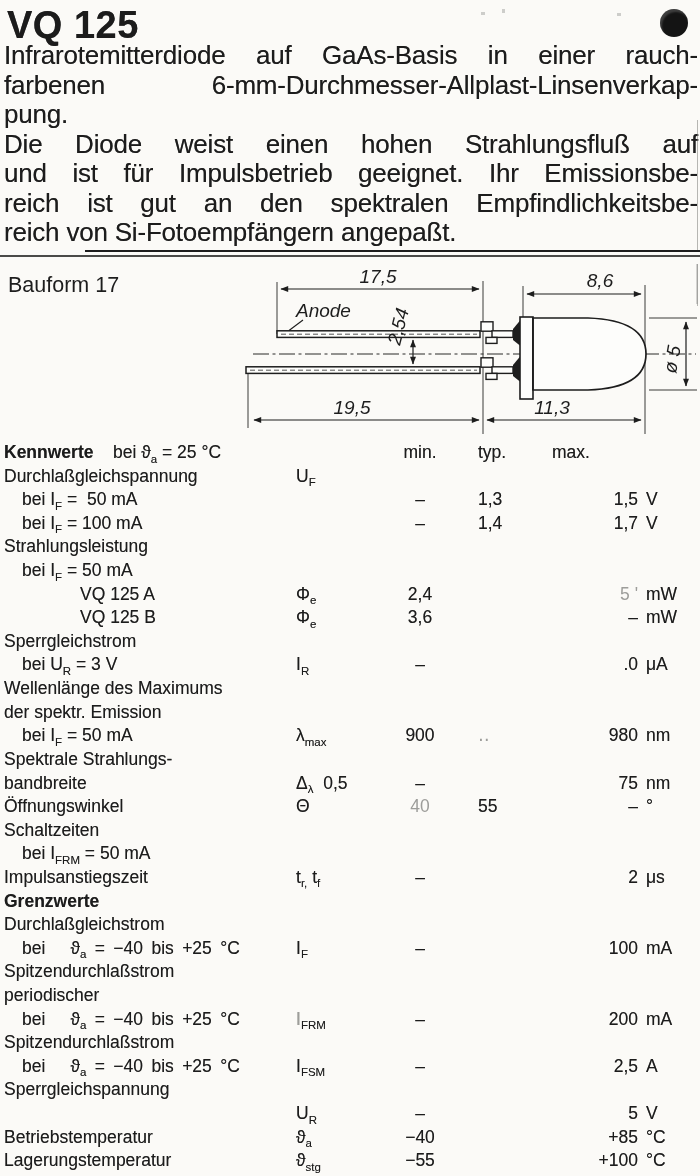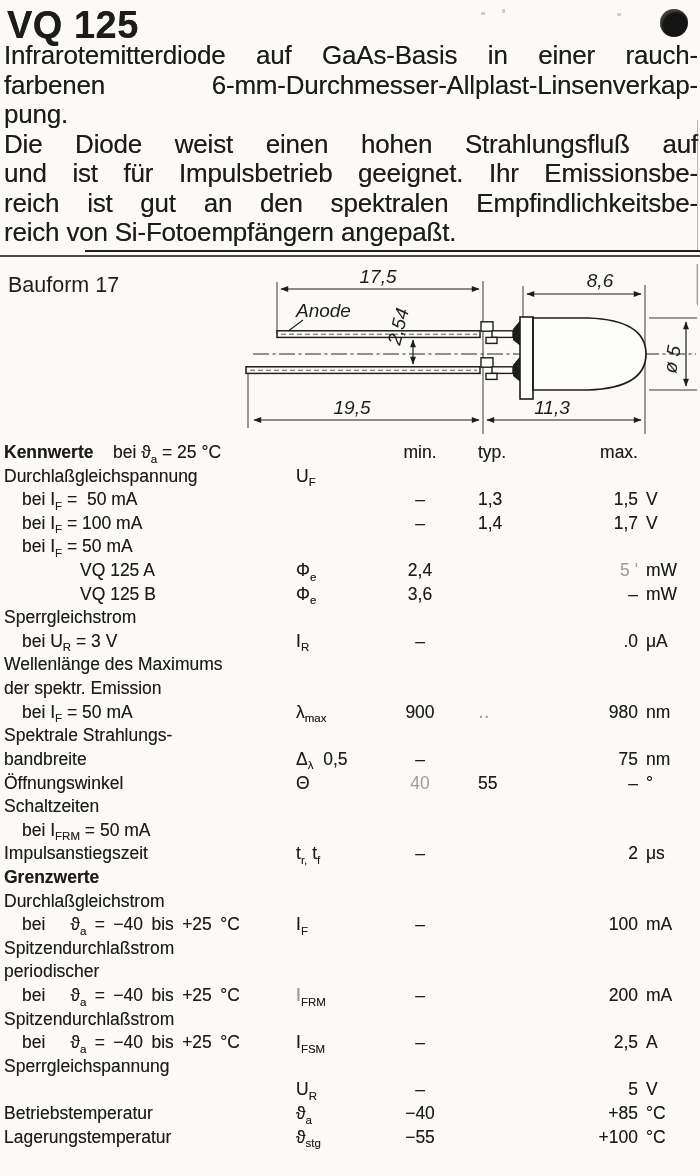--- a/index.html
+++ b/index.html
@@ -35,21 +35,21 @@
   
   #spec-table{position:absolute;left:0;top:441px;width:568px;
               font-size:17.5px;text-shadow:0 0 .4px rgba(0,0,0,.45);}
   .trow{position:relative;height:23.62px;line-height:23.62px;}
   .tlabel{position:absolute;left:4px;white-space:pre;}
   .tsym{position:absolute;left:296px;white-space:pre;}
   .tmin{position:absolute;left:385px;width:70px;text-align:center;}
   .ttyp{position:absolute;left:478px;width:78px;}
   .tmax{position:absolute;left:552px;width:86px;text-align:right;}
   .tunit{position:absolute;left:646px;}
-  .thead .tmax{text-align:right;}
+  .thead .tmax{text-align:left;}
   .sg-b{font-weight:700;}
   .sg-s{font-size:11.5px;position:relative;top:4.5px;letter-spacing:0;}
   .sg-f{color:#9d9d9a;}
   .faint{color:#9d9d9a;text-shadow:none;}
   .ws{word-spacing:3.5px;}
 
   .edge-line{position:absolute;width:1.2px;background:#7d7d7a;opacity:.55;}
 </style>
 </head>
 <body>
@@ -165,20 +165,23 @@
         <span class="tunit">V</span>
       </div>
       <div class="trow">
         <span class="tlabel" style="left: 22px;"><span class="sg-t">bei I</span><span class="sg-s">F</span><span class="sg-t"> = 100 mA</span></span>
         <span class="tmin">–</span>
         <span class="ttyp">1,4</span>
         <span class="tmax">1,7</span>
         <span class="tunit">V</span>
       </div>
       <div class="trow">
+        <span class="tlabel"><span class="sg-t">Strahlungsleistung</span></span>
+      </div>
+      <div class="trow">
         <span class="tlabel" style="left: 22px;"><span class="sg-t">bei I</span><span class="sg-s">F</span><span class="sg-t"> = 50 mA</span></span>
       </div>
       <div class="trow">
         <span class="tlabel" style="left: 80px;"><span class="sg-t">VQ 125 A</span></span>
         <span class="tsym"><span class="sg-t">Φ</span><span class="sg-s">e</span></span>
         <span class="tmin">2,4</span>
         <span class="tmax faint">5 '</span>
         <span class="tunit">mW</span>
       </div>
       <div class="trow">

